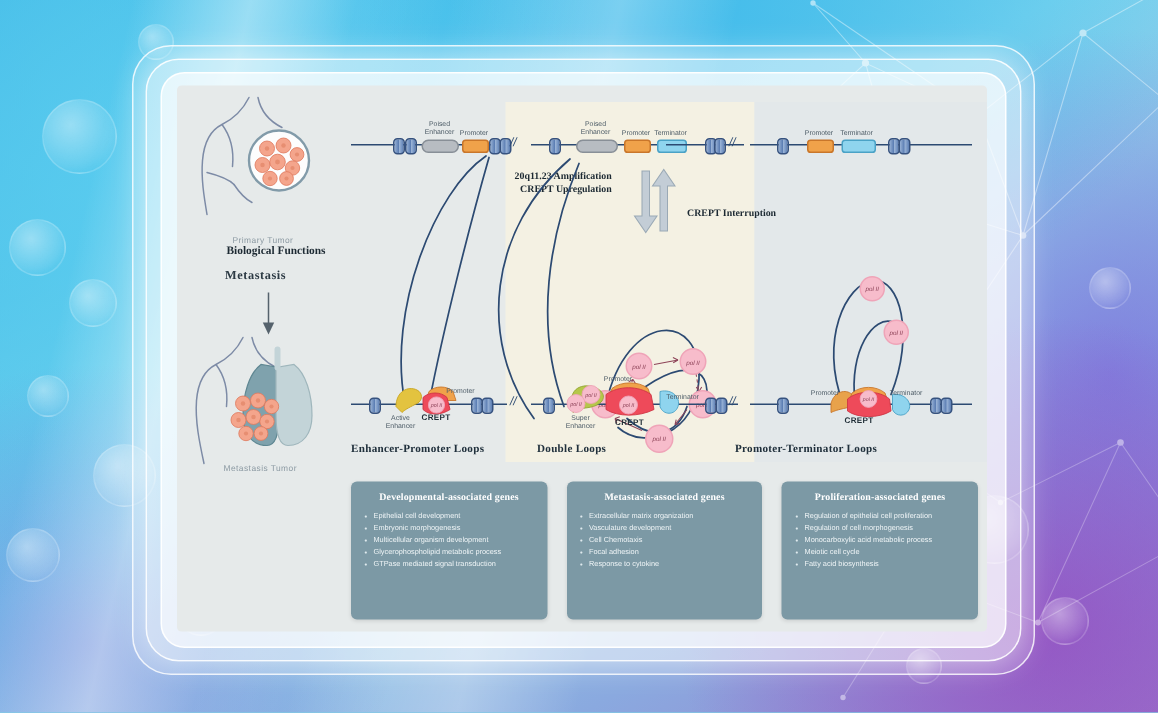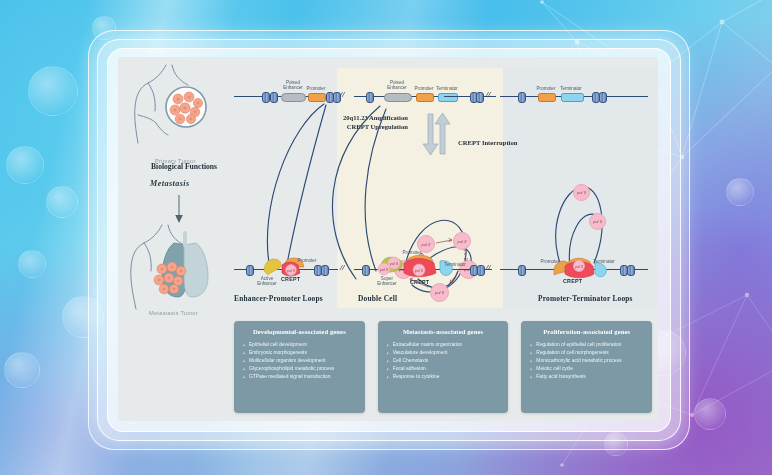--- a/index.html
+++ b/index.html
@@ -45,21 +45,21 @@
 
   
   .panel{position:absolute;left:118px;top:57px;width:540px;height:364px;
     background:#e6eaea;border-radius:3px;overflow:hidden;}
   .panel-center{position:absolute;left:219px;top:11px;width:166px;height:240px;background:#f4f1e3;}
   .panel-right-tint{position:absolute;left:385px;top:11px;width:155px;height:240px;background:#e3e8ea;}
 
   
   .lbl{position:absolute;font-size:5.6px;color:#8c9aa3;letter-spacing:.3px;white-space:nowrap;}
   .metastasis-word{position:absolute;font-family:"Liberation Serif",serif;font-weight:bold;
-    font-size:8.2px;color:#2c3a44;letter-spacing:.4px;white-space:nowrap;font-style:italic;}
+    font-size:8.2px;color:#2c3a44;letter-spacing:.4px;white-space:nowrap;}
 
   
   .dna-line{position:absolute;height:1.3px;background:#2c4a72;}
   .nuc{position:absolute;width:6px;height:9px;border-radius:3px;
     background:linear-gradient(90deg,#98b2d6,#5d7fb4 45%,#98b2d6 55%,#5d7fb4);
     border:.6px solid #36527f;}
   .gene-box{position:absolute;border-radius:2.4px;border:.7px solid #b9742a;}
   .promoter{background:#f0a24a;border-color:#c9762a;}
   .terminator{background:#8fd4ee;border-color:#4aa2c6;}
   .poised{background:#b7bcc2;border-color:#888f97;border-radius:6px;}
@@ -366,41 +366,41 @@
       <text x="55" y="24.6" font-size="3.6" fill="#8d4358" text-anchor="middle" font-style="italic" font-family="Liberation Sans, sans-serif">pol II</text>
       <path d="M76 14 C84 12 90 18 88 24 C86 30 78 30 76 24 Z" fill="#8fd4ee" stroke="#4aa2c6" stroke-width=".6"></path>
     </svg>
     <div class="el-lbl" style="left:256px;top:219px;width:26px;">
       <span>Super</span><br>
       <span>Enhancer</span>
     </div>
     <div class="el-lbl" style="left:283px;top:193px;width:22px;">Promoter</div>
     <div class="el-lbl" style="left:324px;top:205px;width:26px;">Terminator</div>
     <div class="crept-lbl" style="left:292px;top:222px;">CREPT</div>
-    <div class="loop-title" style="left:240px;top:237px;width:130px;">Double Cell</div>
+    <div class="loop-title" style="left:240px;top:237px;width:130px;">Double Loops</div>
 
     <div class="dna-line" style="left:382px;top:212px;width:148px;"></div>
     <div class="nuc" style="left:400px;top:208px;"></div>
     <div class="nuc" style="left:502px;top:208px;"></div>
     <div class="nuc" style="left:509px;top:208px;"></div>
 
     <svg style="position:absolute;left:430px;top:196px;width:62px;height:26px;" viewBox="0 0 62 26">
       <path d="M6 16 C8 8 16 6 20 10 C23 13 21 18 16 19 C11 20 8 21 6 22 Z" fill="#e8a24b" stroke="#c9762a" stroke-width=".6"></path>
       <path d="M20 9 C26 4 36 4 42 9 L44 15 L18 15 Z" fill="#f0a24a" stroke="#c9762a" stroke-width=".6"></path>
       <path d="M17 13 C24 7 38 7 45 13 L46 21 C38 26 24 26 17 21 Z" fill="#ee4a5a" stroke="#cf3545" stroke-width=".6"></path>
       <circle cx="31" cy="13" r="5.6" fill="#f7bccb" stroke="#efa4b8" stroke-width=".6"></circle>
       <text x="31" y="14.6" font-size="3.5" fill="#8d4358" text-anchor="middle" font-style="italic" font-family="Liberation Sans, sans-serif">pol II</text>
       <path d="M47 10 C55 9 60 15 58 20 C56 25 49 25 47 20 Z" fill="#8fd4ee" stroke="#4aa2c6" stroke-width=".6"></path>
     </svg>
     <div class="polii" style="left:471px;top:156px;width:15px;height:15px;">pol II</div>
     <div class="polii" style="left:455px;top:127px;width:15px;height:15px;">pol II</div>
     <div class="el-lbl" style="left:421px;top:202px;width:22px;">Promoter</div>
     <div class="el-lbl" style="left:473px;top:202px;width:26px;">Terminator</div>
     <div class="crept-lbl" style="left:445px;top:221px;">CREPT</div>
-    <div class="loop-title" style="left:420px;top:237px;width:134px;">Promoter-Terminator Loops</div>
+    <div class="loop-title" style="left:372px;top:237px;width:134px;">Promoter-Terminator Loops</div>
 
     <div class="bio-label">Biological Functions</div>
 
     <div class="fnrow">
 
       <div class="fnbox">
         <h4>Developmental-associated genes</h4>
         <ul>
           <li>Epithelial cell development</li>
           <li>Embryonic morphogenesis</li>

